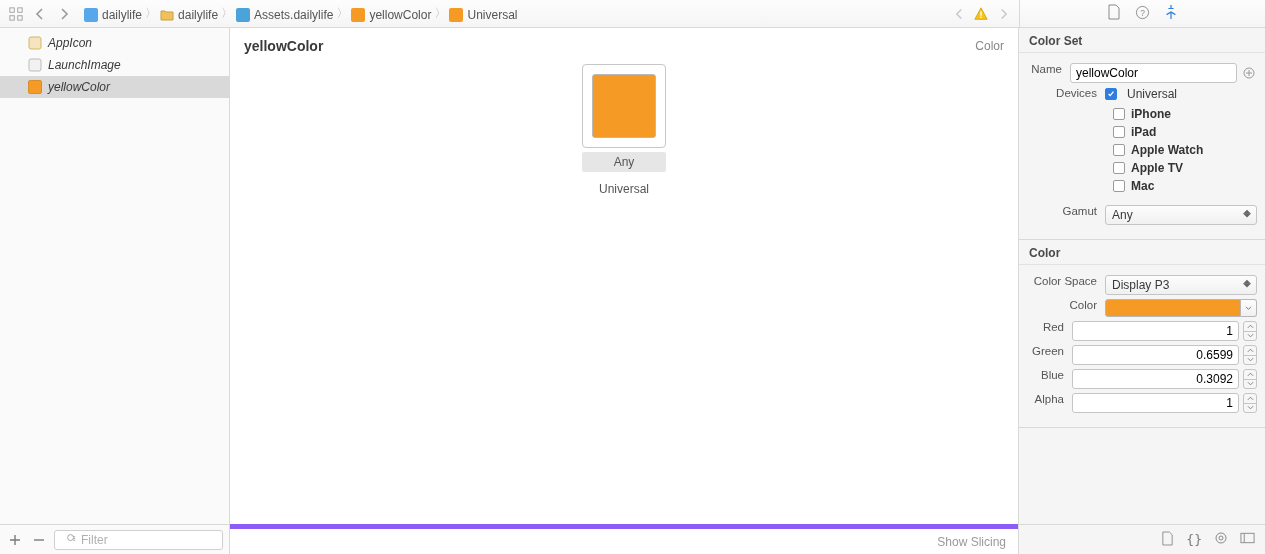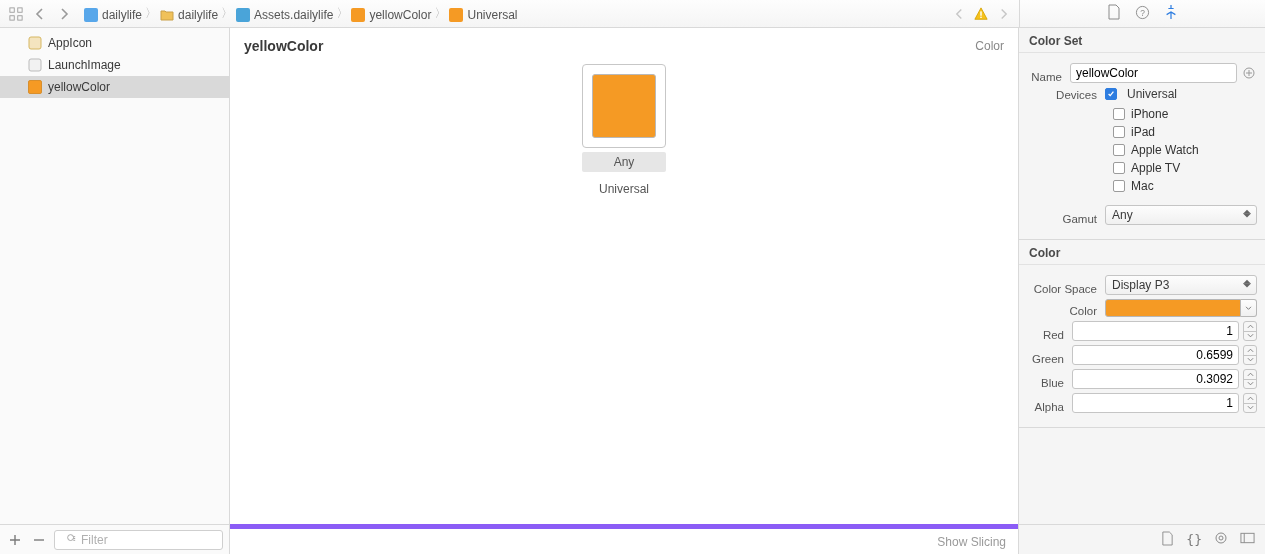--- a/index.html
+++ b/index.html
@@ -23,21 +23,21 @@
   .top-right-nav { display:flex; align-items:center; padding: 0 6px; gap:2px; }
   .top-insp { width: 246px; border-left:1px solid #d9d9d9; display:flex; align-items:center; justify-content:center; gap:14px; }
   .top-insp .icon-inspector { color:#8a8a8a; }
   .top-insp .icon-inspector.active { color:#2e7de0; }
 
   
   .main { flex:1; display:flex; min-height:0; }
 
   
   .sidebar { width: 230px; border-right:1px solid #d9d9d9; display:flex; flex-direction:column; background:#fafafa; }
-  .assetlist { flex:1; overflow:auto; padding-top:4px; }
+  .assetlist { flex:1; overflow:auto; padding-top:4px;font-style:italic; }
   .assetitem { display:flex; align-items:center; height:22px; padding-left:28px; gap:6px; }
   .assetitem.selected { background:#d9d9d9; }
   .assetitem .fi { width:14px; height:14px; display:flex; align-items:center; justify-content:center; }
   .fi.appicon   { color:#ddb24a; }
   .fi.launch    { color:#888; }
   .fi.colorbox  { background:#f59a24; border:1px solid #d78f2e; border-radius:2px; }
   .sidebar-bottom { height:30px; border-top:1px solid #d9d9d9; display:flex; align-items:center; gap:6px; padding:0 6px; }
   .sb-btn { width:18px; height:18px; display:flex; align-items:center; justify-content:center; color:#7a7a7a; }
   .filter { flex:1; display:flex; align-items:center; border:1px solid #cfcfcf; border-radius:3px; height:20px; padding:0 11px; gap:4px; background:#fff; }
   .filter input { border:none; outline:none; font-size:12px; width:100%; color:#555; }
@@ -55,31 +55,31 @@
   .swatch-inner { width:64px; height:64px; border:1px solid #b9b9b9; border-radius:3px; background:#f59a24; }
   .well-tag { width:84px; height:20px; margin-top:4px; background:#e6e6e6; display:flex; align-items:center; justify-content:center; color:#555; border-radius:2px; }
   .well-sub { margin-top:10px; font-size:12px; color:#555; }
   .editor-footer { height:30px; border-top:5px solid #8b5cf6; display:flex; align-items:center; justify-content:flex-end; padding:0 12px; color:#9a9a9a; gap:20px; }
 
   
   .inspector { width:246px; display:flex; flex-direction:column; background:#f5f5f5; }
   .insp-scroll { flex:1; overflow:auto; }
   .section-title { font-weight:600; color:#4a4a4a; padding:6px 10px 4px 10px; border-bottom:1px solid #e2e2e2; }
   .section-body { padding:6px 8px 10px 8px; }
-  .row { display:flex; align-items:flex-end; margin:4px 0; }
+  .row { display:flex; align-items:flex-start; margin:4px 0; }
   .row-label { width:78px; text-align:right; padding-right:8px; color:#555; font-size:11.5px; }
   .row-ctrl { flex:1; display:flex; align-items:center; gap:4px; }
   .txtfield { flex:1; height:20px; border:1px solid #c5c5c5; background:#fff; padding:0 5px; display:flex; align-items:center; border-radius:3px; }
   .txtfield input { flex:1; border:none; outline:none; font-size:12px; background:transparent; text-align:left; }
   .numfield input { text-align:right; }
   .add-btn { width:16px; height:16px; display:flex; align-items:center; justify-content:center; color:#8f8f8f; }
   .chk { width:12px; height:12px; border:1px solid #9b9b9b; border-radius:2px; background:#fff; display:inline-flex; align-items:center; justify-content:center; margin-right:6px; }
   .chk.checked { background:#2e7de0; border-color:#2e7de0; color:#fff; }
   .chk svg { width:8px; height:8px; }
-  .chk-row { padding-left:86px; display:flex; align-items:center; height:18px; color:#333; font-size:12px; }
+  .chk-row { padding-left:86px; display:flex; align-items:center; height:18px; color:#333; font-size:12px;font-weight:bold; }
   .dropdown { flex:1; height:20px; border:1px solid #c5c5c5; background:linear-gradient(#fdfdfd,#f0f0f0); border-radius:3px; display:flex; align-items:center; padding:0 18px 0 6px; position:relative; font-size:12px; }
   .dropdown::after { content:""; position:absolute; right:5px; top:50%; width:0;height:0; border-left:4px solid transparent;border-right:4px solid transparent;border-top:4px solid #666; transform:translateY(-40%); }
   .dropdown::before { content:""; position:absolute; right:5px; top:50%; width:0;height:0; border-left:4px solid transparent;border-right:4px solid transparent;border-bottom:4px solid #666; transform:translateY(-130%); }
   .colorbar { flex:1; height:18px; border:1px solid #b7b7b7; border-radius:3px; background:#f59a24; }
   .colorbar-wrap { display:flex; flex:1; align-items:center; }
   .colorbar-btn { width:16px; height:18px; border:1px solid #b7b7b7; border-left:none; border-radius:0 3px 3px 0; background:linear-gradient(#fdfdfd,#f0f0f0); display:flex; align-items:center; justify-content:center; }
   .stepper { width:14px; height:20px; border:1px solid #c5c5c5; border-radius:3px; display:flex; flex-direction:column; background:#f6f6f6; }
   .stepper div { flex:1; display:flex; align-items:center; justify-content:center; }
   .stepper div:first-child { border-bottom:1px solid #c5c5c5; }
   .stepper svg { width:7px; height:5px; }

